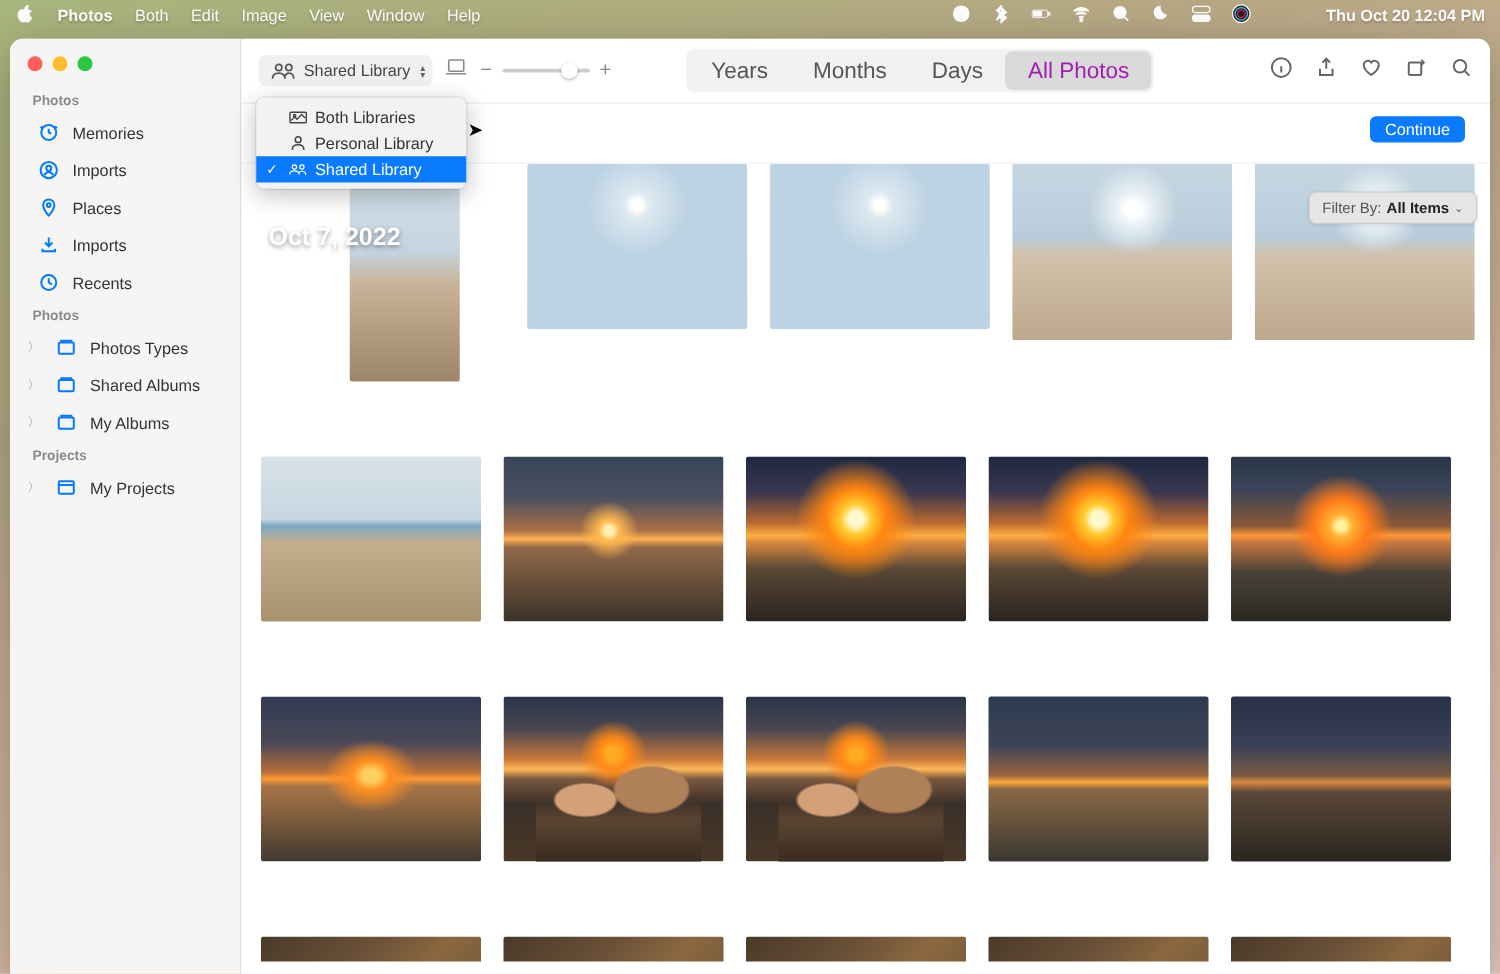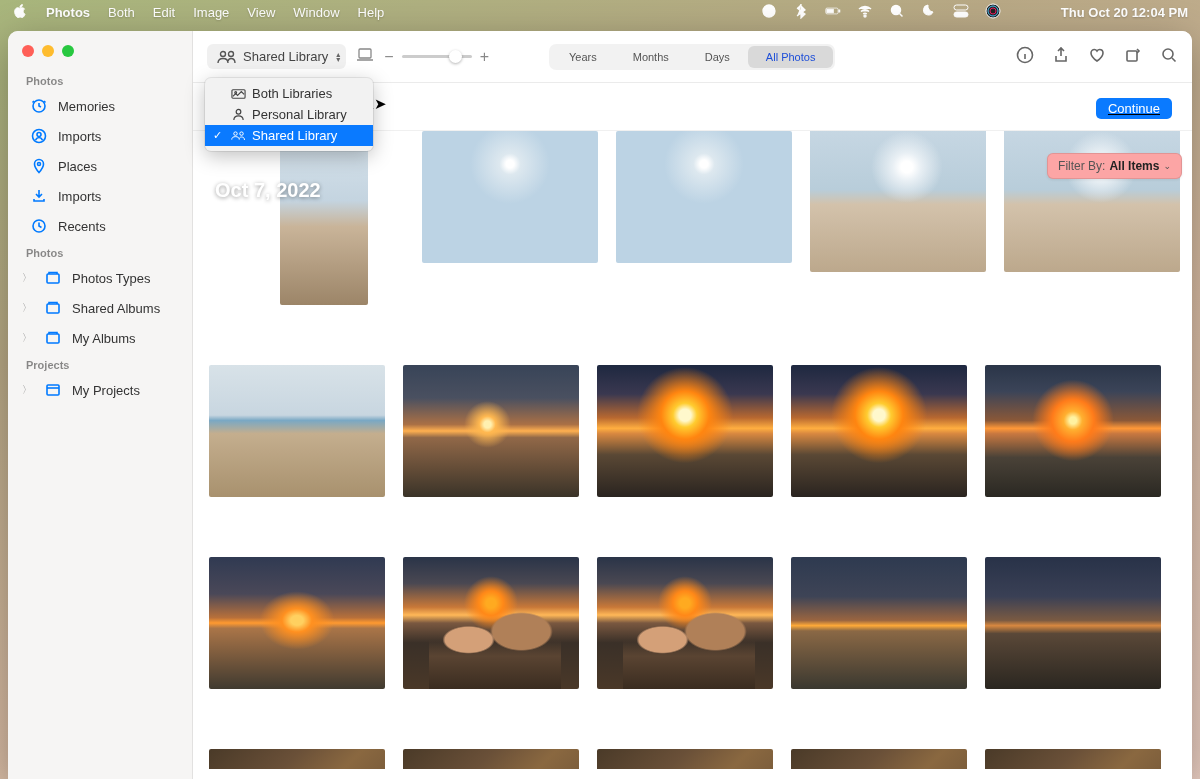--- a/index.html
+++ b/index.html
@@ -36,47 +36,47 @@
 
 
 .toolbar { height: 52px; border-bottom: 1px solid rgba(0,0,0,0.08); display: flex; align-items: center; padding: 0 14px; gap: 10px; position: relative; }
 .library-btn { display: flex; align-items: center; background: rgba(0,0,0,0.06); border-radius: 6px; padding: 5px 6px 5px 10px; font-size: 13px; gap: 6px; color: #444; }
 .library-btn .spinner-ctl { display:flex; flex-direction: column; margin-left:2px; line-height:5px; font-size:8px; color:#666;}
 .device-icon { color: #777; }
 .zoom-group { display: flex; align-items: center; gap: 8px; color: #888; }
 .zoom-slider { width: 70px; height: 3px; background: #ccc; border-radius: 2px; position: relative; }
 .zoom-slider::after { content:''; position:absolute; right:10px; top:-5px; width:13px; height:13px; background:#fff; border-radius:50%; box-shadow: 0 1px 3px rgba(0,0,0,0.3); }
 .view-segment { display: flex; background: rgba(0,0,0,0.05); border-radius: 7px; padding: 2px; margin-left: 50px; }
-.view-segment .seg { padding: 5px 18px; font-size: 11px; color: #555; border-radius: 6px; }
-.view-segment .seg.active { background: rgba(0,0,0,0.1); color: #1d4ed8; }
+.view-segment .seg { padding: 5px 18px; font-size: 18px; color: #555; border-radius: 6px; }
+.view-segment .seg.active { background: rgba(0,0,0,0.1); color: #a21caf; }
 .toolbar-right { margin-left: auto; display: flex; align-items: center; gap: 18px; color: #777; }
 .toolbar-right svg { width: 18px; height: 18px; stroke: #666; fill: none; stroke-width: 1.6; }
 
 
 .dropdown { position: absolute; top: 47px; left: 12px; width: 168px; background: #f2f2f2; border-radius: 6px; box-shadow: 0 5px 20px rgba(0,0,0,0.25), 0 0 0 1px rgba(0,0,0,0.08); padding: 5px 0; z-index: 100; }
 .dropdown-item { display: flex; align-items: center; padding: 3px 10px 3px 8px; font-size: 13px; color: #333; gap: 6px; }
 .dropdown-item .check { width: 12px; font-size: 11px; }
 .dropdown-item.selected { background: #0a7aff; color: #fff; }
 .dropdown-item svg { width: 15px; height: 13px; }
 
 
-.header-banner { padding: 10px 20px 6px 166px; display: flex; align-items: center; border-bottom: 1px solid rgba(0,0,0,0.06); text-decoration: underline; }
+.header-banner { padding: 10px 20px 6px 166px; display: flex; align-items: flex-start; border-bottom: 1px solid rgba(0,0,0,0.06); }
 .header-text { font-size: 15px; color: #333; }
 .header-sub { font-size: 12px; color: #888; }
 .continue-btn { margin-left: auto; background: #0a7aff; color: #fff; border-radius: 5px; padding: 3px 12px; font-size: 13px; font-weight: 500; }
 
 
 .photo-grid { flex: 1; overflow: auto; padding: 0 12px 0 16px; position: relative; }
 .grid-rows { display: flex; flex-direction: column; gap: 60px; padding-bottom: 20px;}
 .grid-row { display: flex; gap: 18px; }
 .photo { width: 176px; height: 132px; border-radius: 2px; background: #aaa; position: relative; }
 .photo.portrait { width: 88px; height: 174px; }
 .row1-spacer-start { width: 53px; }
 .date-label { position: absolute; top: 48px; left: 22px; font-size: 20px; font-weight: 700; color: #fff; text-shadow: 0 1px 4px rgba(0,0,0,0.4); z-index: 5; }
-.filter-pill { position: absolute; top: 22px; right: 10px; background: #fca5a5; border: 1px solid rgba(0,0,0,0.1); border-radius: 6px; padding: 5px 10px; font-size: 12px; color: #555; display: flex; align-items: center; gap: 4px; z-index: 5; box-shadow: 0 1px 3px rgba(0,0,0,0.08);}
+.filter-pill { position: absolute; top: 22px; right: 10px; background: #e5e5e5; border: 1px solid rgba(0,0,0,0.1); border-radius: 6px; padding: 5px 10px; font-size: 12px; color: #555; display: flex; align-items: center; gap: 4px; z-index: 5; box-shadow: 0 1px 3px rgba(0,0,0,0.08);}
 .filter-pill b { color: #222; font-weight: 600;}
 .beach-day-sun { background: radial-gradient(circle at 50% 25%, #fff 3%, #dde8ef 8%, #bcd3e4 30%) , linear-gradient(to bottom, #b8cde0 0%, #a8c4db 50%, #c7ad91 60%, #a89070 100%); }
 .beach-bright { background: radial-gradient(circle at 55% 30%, #fff 4%, #e8eff4 10%, transparent 25%), linear-gradient(to bottom, #c8d8e4 0%, #b8cdda 45%, #d3c2ab 55%, #bca88c 100%); }
 .beach-portrait { background: linear-gradient(to bottom, #d8e4ec 0%, #c4d4e0 40%, #c9b499 55%, #9c8568 100%); }
 .sunset1 { background: radial-gradient(circle at 50% 42%, #fff2a0 3%, #ffb030 8%, #ff7b1a 18%, transparent 35%), linear-gradient(to bottom, #2a3548 0%, #3b4458 20%, #8a5838 42%, #ff9838 48%, #c87840 52%, #4a4238 70%, #2a2822 100%); }
 .sunset-big { background: radial-gradient(circle at 50% 38%, #fff8cc 5%, #ffcc30 10%, #ff8510 20%, transparent 40%), linear-gradient(to bottom, #1e2840 0%, #3a3850 22%, #b86830 40%, #ffae40 48%, #d88840 52%, #5a4835 68%, #2a2420 100%); }
 .sunset-soft { background: radial-gradient(circle at 48% 45%, #fff0b0 3%, #ffb850 7%, transparent 20%), linear-gradient(to bottom, #384458 0%, #4a5060 25%, #aa7045 45%, #ffb050 50%, #916848 55%, #3a3328 100%); }
 .beach-plain { background: linear-gradient(to bottom, #d8e2e8 0%, #c8d6e0 38%, #7aa8c4 42%, #c4ae8e 52%, #a8916e 100%); }
 .selfie { background: radial-gradient(circle at 50% 35%, #ffaa20 4%, #ff8818 10%, transparent 22%), linear-gradient(to bottom, #2a3448 0%, #4a4852 20%, #c87838 38%, #ffb858 44%, #7a5840 50%, #3a3028 65%, #4a3828 100%); position: relative;}
 .selfie::after { content:''; position:absolute; bottom:0; left:15%; right:10%; top:38%; background: radial-gradient(ellipse at 30% 40%, #d4a078 18%, transparent 20%), radial-gradient(ellipse at 70% 30%, #b08058 22%, transparent 24%), linear-gradient(to bottom, transparent 40%, #5a4432 60%, #3a2c20 100%);}

